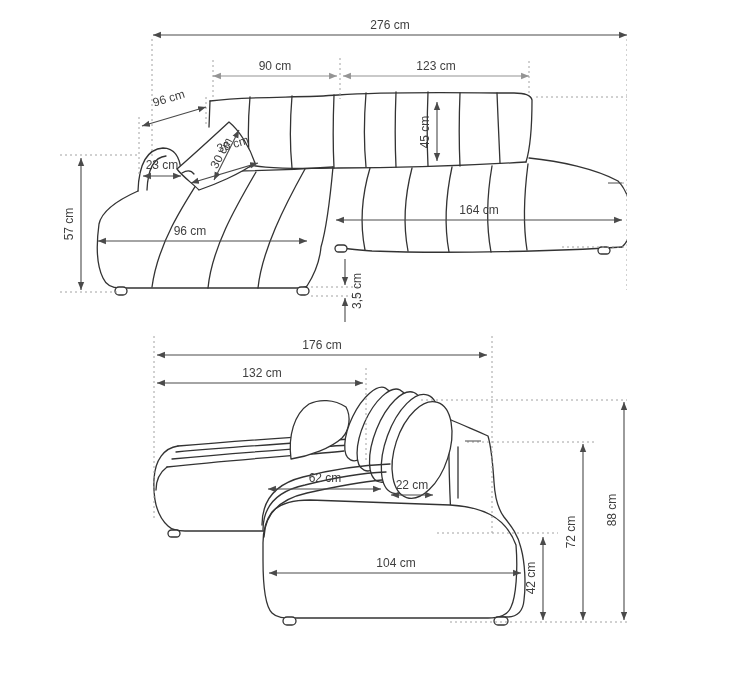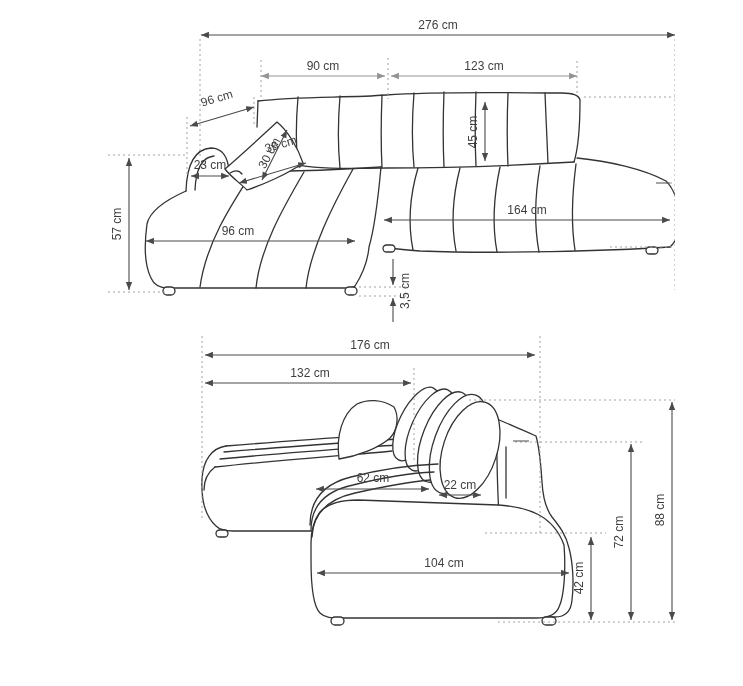--- a/index.html
+++ b/index.html
@@ -1,17 +1,17 @@
 <!DOCTYPE html>
 <html><head>
 <meta charset="utf-8">
 <style>
   html,body{margin:0;padding:0;background:#ffffff;}
   .stage{position:relative;width:627px;height:686px;background:#ffffff;overflow:hidden;
-         font-family:"Liberation Sans", sans-serif;margin-left:48px;}
+         font-family:"Liberation Sans", sans-serif;}
   svg{display:block;}
   text{font-family:"Liberation Sans", sans-serif;font-size:12px;fill:#3f3f3f;}
   .sofa{stroke:#333333;stroke-width:1.3;fill:none;stroke-linecap:round;stroke-linejoin:round;}
   .sofaf{stroke:#333333;stroke-width:1.3;fill:#ffffff;stroke-linejoin:round;}
   .dim{stroke:#4a4a4a;stroke-width:1.1;fill:none;}
   .dimg{stroke:#949494;stroke-width:1.1;fill:none;}
   .dot{stroke:#a2a2a2;stroke-width:1;fill:none;stroke-dasharray:2 3;}
   .tick{stroke:#4a4a4a;stroke-width:1;fill:none;}
 </style>
 </head>

